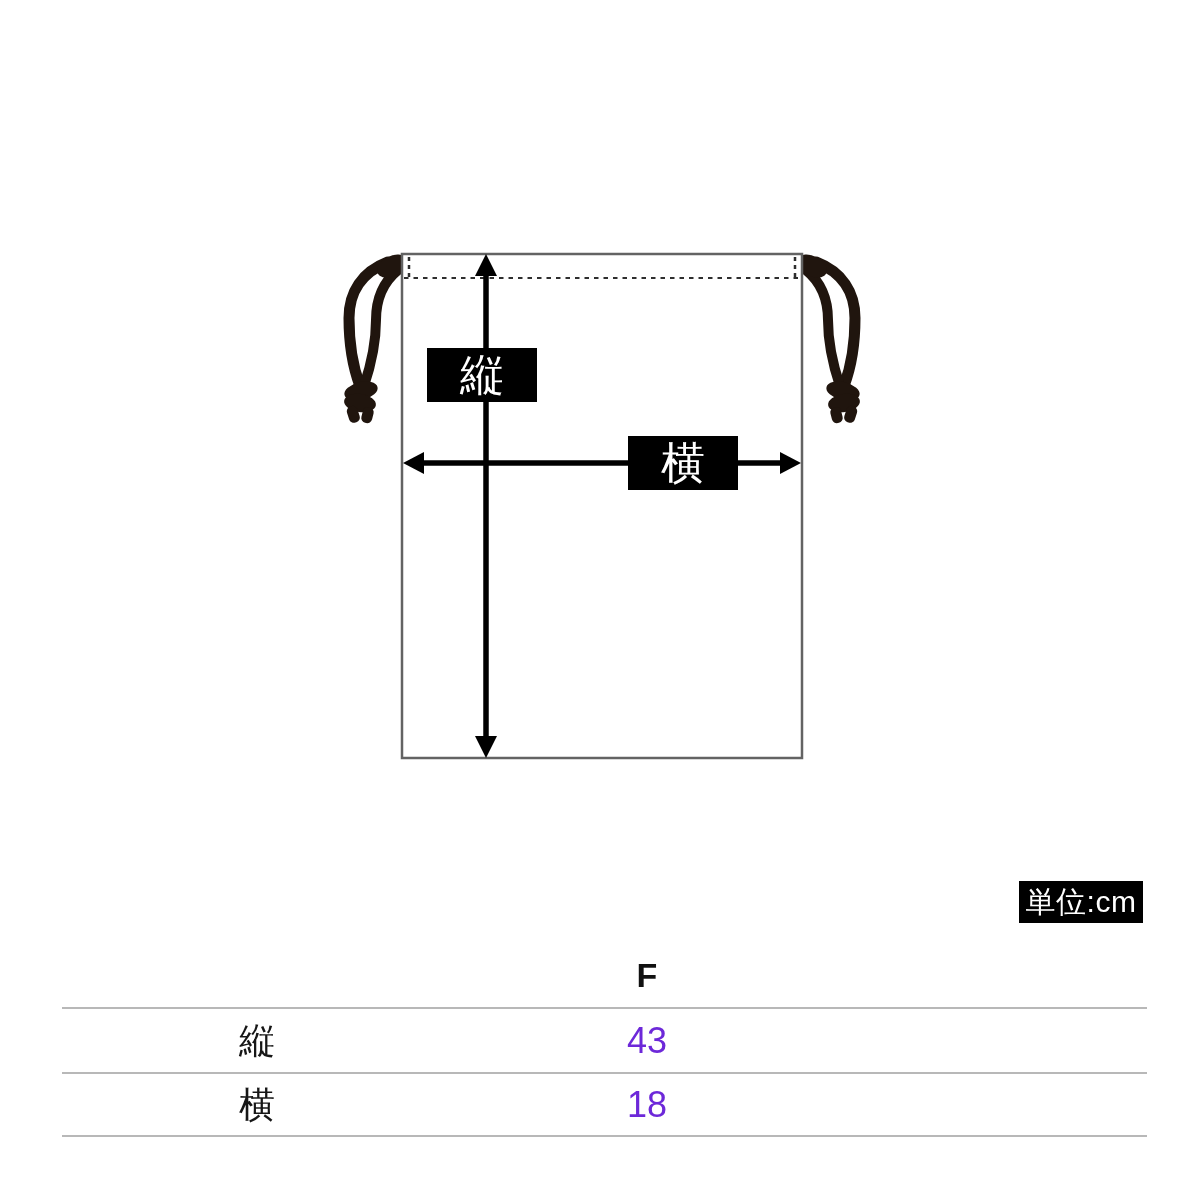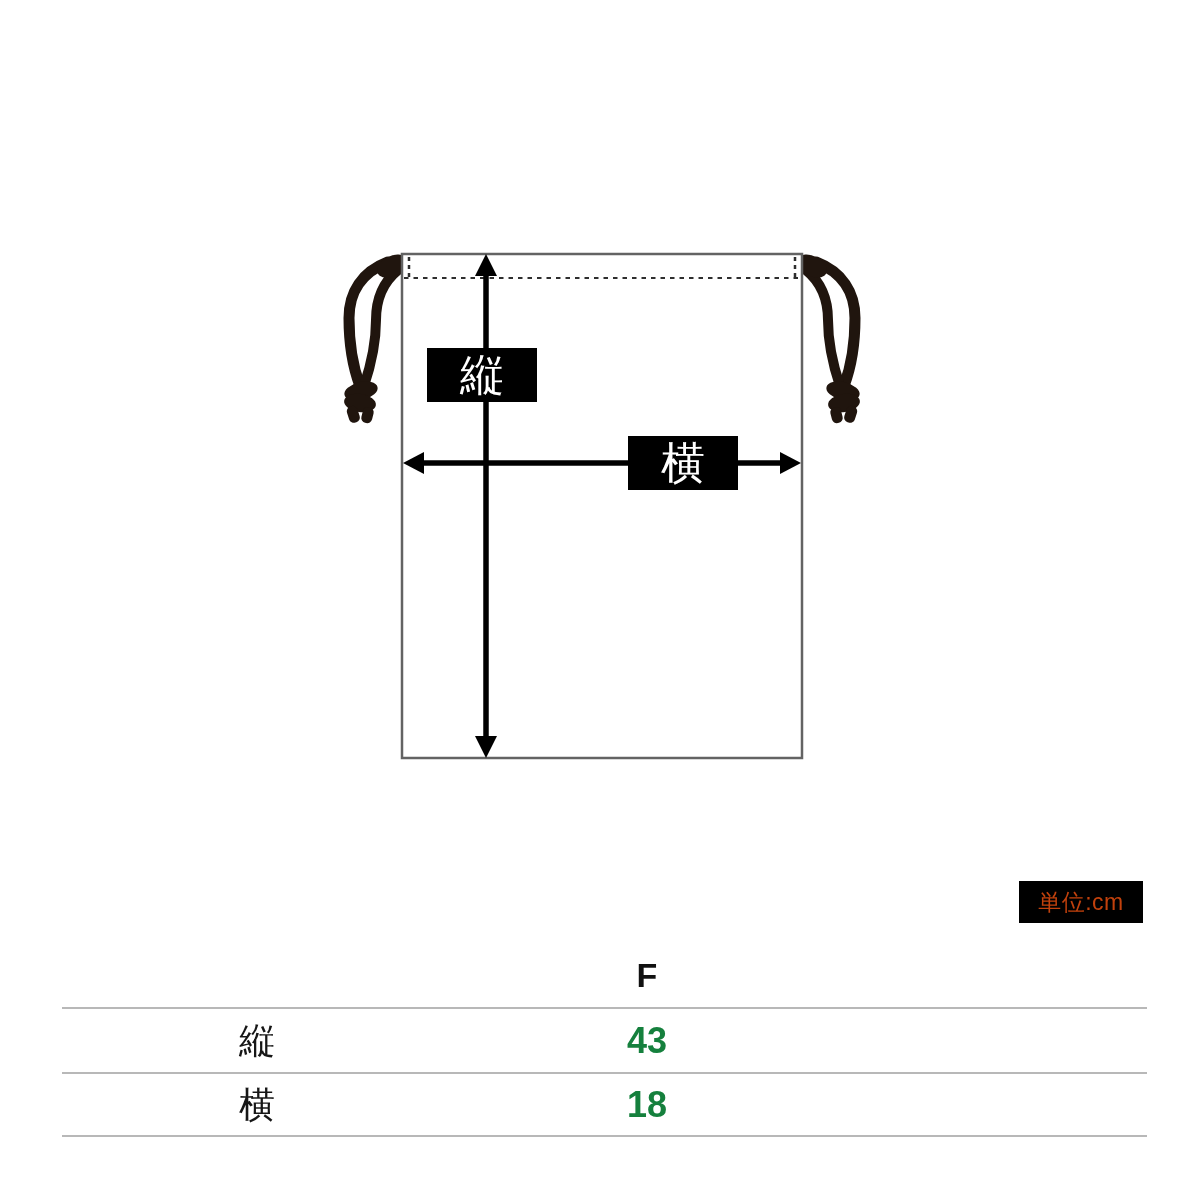--- a/index.html
+++ b/index.html
@@ -20,41 +20,41 @@
     color: #ffffff;
     display: flex; align-items: center; justify-content: center;
     font-size: 44px; font-weight: 500; line-height: 1;
   }
   .dim-label.vertical   { left: 427px; top: 348px; width: 110px; height: 54px; }
   .dim-label.horizontal { left: 628px; top: 436px; width: 110px; height: 54px; }
 
   .unit-badge {
     position: absolute;
     left: 1019px; top: 881px; width: 124px; height: 42px;
-    background: #000000; color: #c2410c;
+    background: #000000; color: #ffffff;
     display: flex; align-items: center; justify-content: center;
-    font-size: 23px; font-weight: 500; letter-spacing: 0.5px;
+    font-size: 30px; font-weight: 500; letter-spacing: 0.5px;
   }
 
   .size-table {
     position: absolute;
     left: 62px; top: 943px; width: 1085px;
   }
   .size-table .trow {
     display: grid;
     grid-template-columns: 390px 390px 1fr;
     align-items: center;
     box-sizing: border-box;
   }
   .size-table .thead { height: 64px; }
   .size-table .tbody-row { height: 65px; border-top: 2px solid #b8b8b8; }
   .size-table .tbody-row.last { border-bottom: 2px solid #b8b8b8; }
   .size-table .cell { text-align: center; font-size: 36px; line-height: 1; }
   .size-table .cell.rowlabel { font-weight: 500; color: #161616; }
-  .size-table .cell.value { font-weight: 700; color: #15803d; }
+  .size-table .cell.value { font-weight: 400; color: #6d28d9; }
   .size-table .cell.colhead { font-weight: 600; font-size: 34px; color: #111111; }
 </style>
 </head>
 <body>
 
 <div class="stage">
 
   <svg class="diagram" width="1200" height="860" viewBox="0 0 1200 860">
 
     <g id="cord-left" fill="#20150e" stroke="none">

